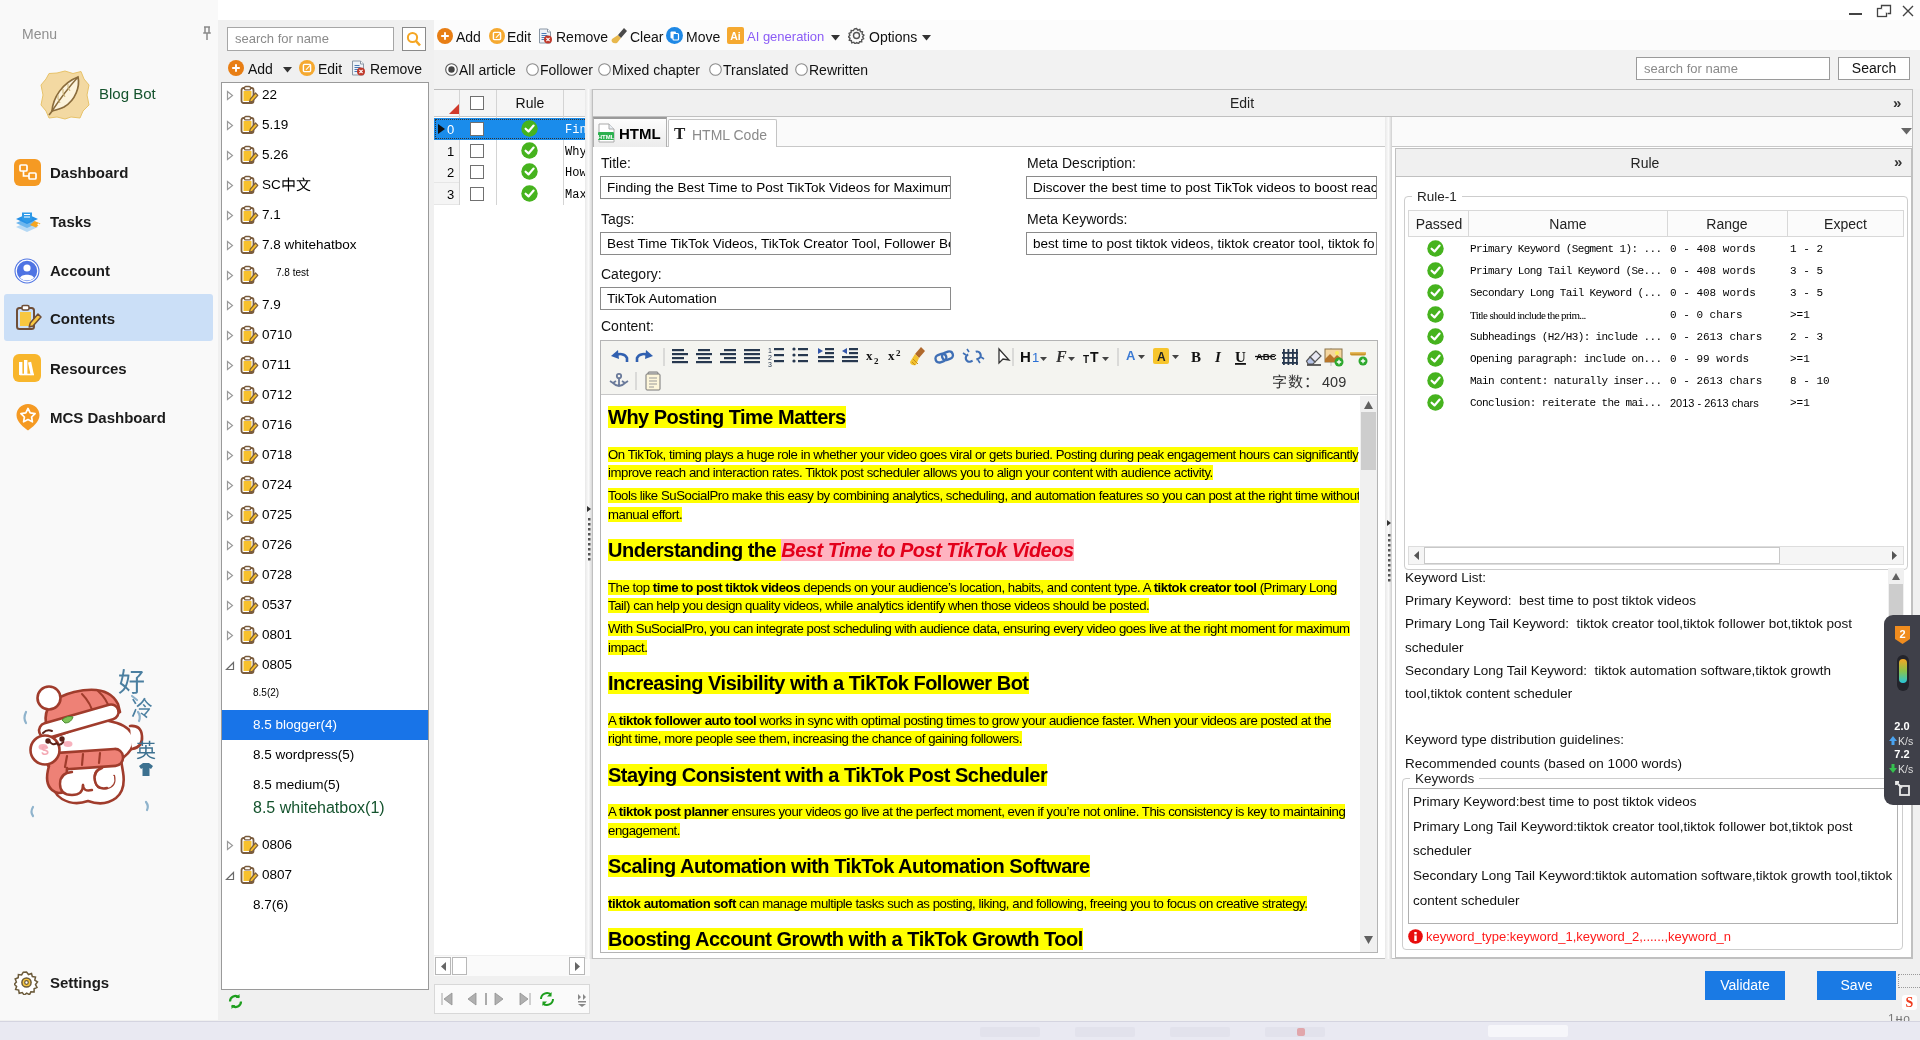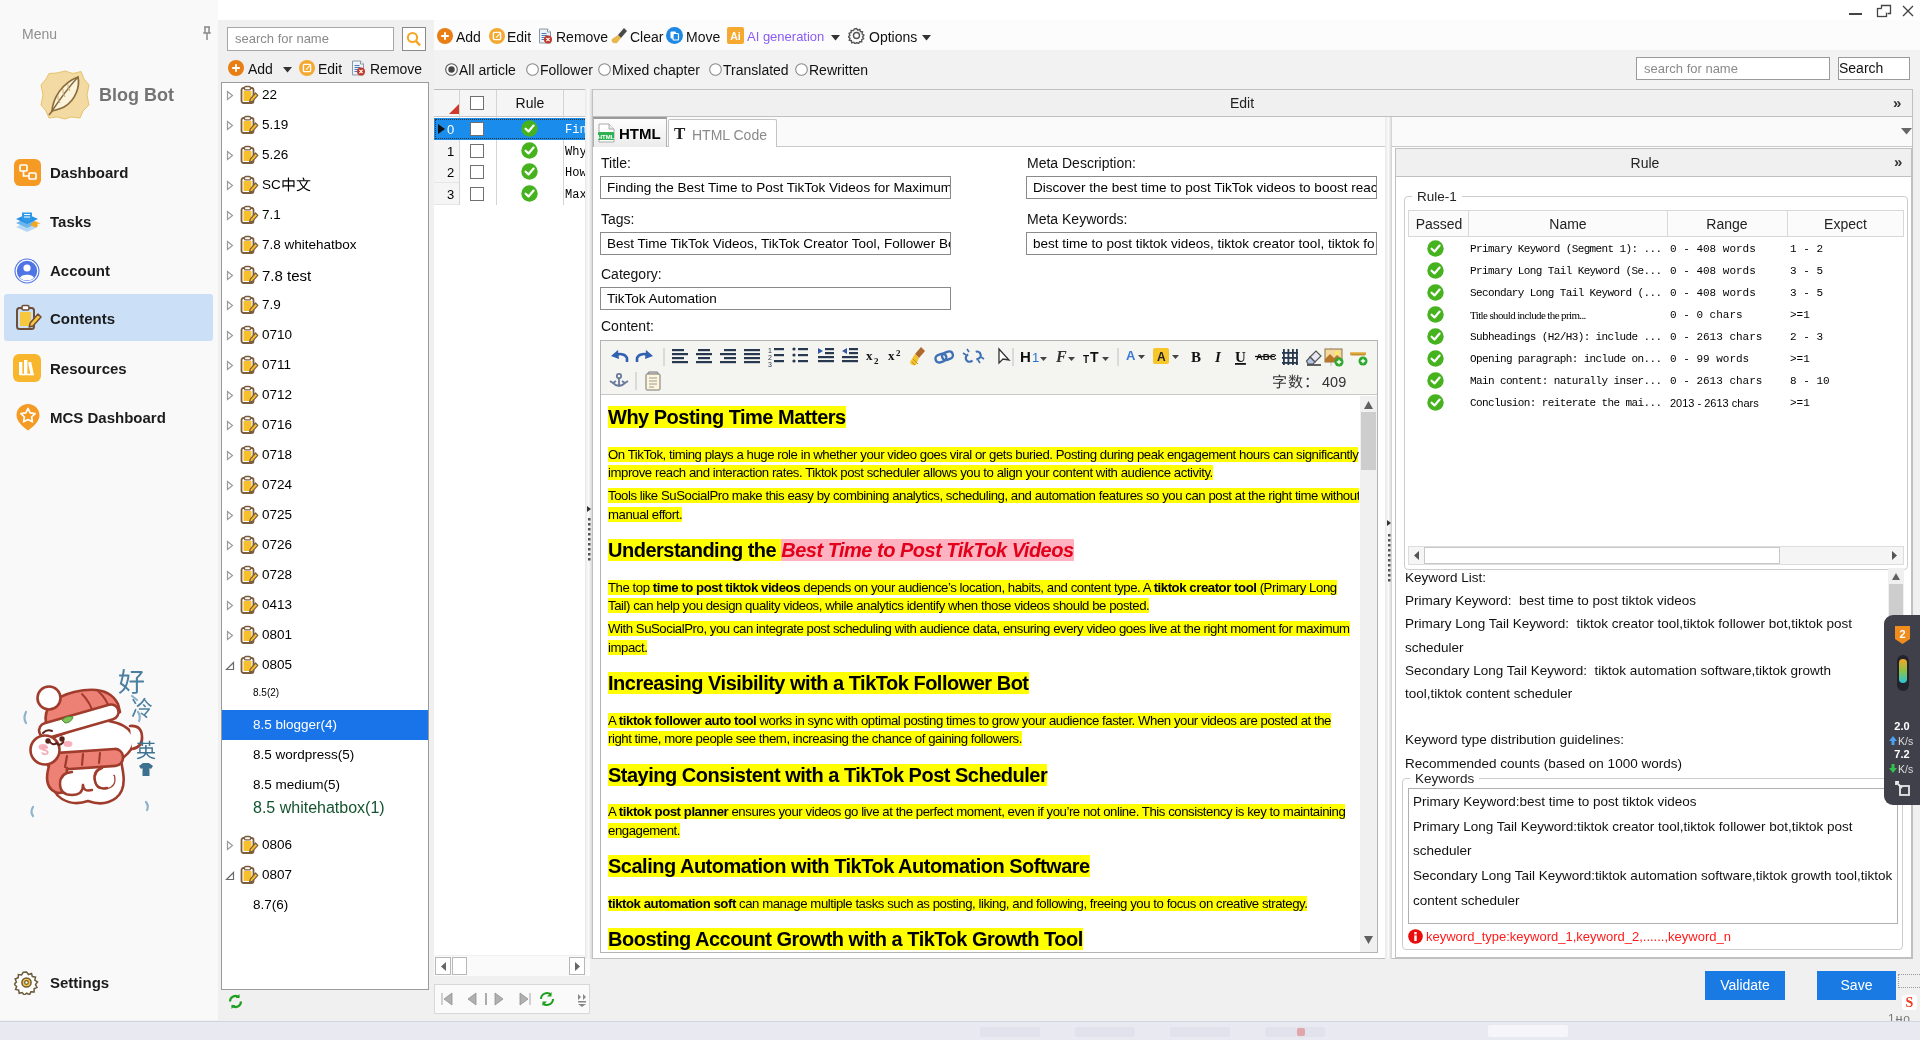--- a/index.html
+++ b/index.html
@@ -22,21 +22,21 @@
 <svg class="abs" style="left:200px;top:25px" width="14" height="18" viewBox="0 0 14 18">
 <path d="M4 2 h6 M5 2 v6 M9 2 v6 M3.2 8 h7.6 M7 8 v7" stroke="#8a8a8a" stroke-width="1.5" fill="none"></path>
 </svg>
 <svg class="abs" style="left:40px;top:70px" width="50" height="50" viewBox="0 0 50 50">
 <polygon points="25,1 33,3.5 41,1.5 44,9 49,15 47,25 49,35 43,41 40,48 31,47 25,49 17,47 9,48 6,41 1,35 3,25 1,15 6,9 9,3.5 17,3" fill="#f3d9a2" stroke="#e8c36a" stroke-width="1"></polygon>
 <path d="M12 41 C13 28 22 13 38 7 C40 16 36 30 24 37 C20 39 16 40 12 41 Z" fill="#fcf3dc" stroke="#8a6c3c" stroke-width="1.7"></path>
 <path d="M12 41 C18 32 28 18 38 7" fill="none" stroke="#8a6c3c" stroke-width="1.5"></path>
 <path d="M20 33 q-3-4-2-8 M25 27 q-3-4-2-8 M30 21 q-3-4-2-7" stroke="#c9b070" stroke-width="1" fill="none"></path>
 <path d="M9 45 l4-5" stroke="#8a6c3c" stroke-width="1.7" fill="none"></path>
 </svg>
-<div class="abs" style="left:99px;top:85px;font-size:18px;font-weight:bold;color:#737373">Blog Bot</div>
+<div class="abs" style="left:99px;top:85px;font-size:15px;font-weight:normal;color:#14532d">Blog Bot</div>
 <svg class="abs" style="left:14px;top:159px" width="27" height="27" viewBox="0 0 27 27">
 <rect x="0" y="0" width="27" height="27" rx="6" fill="#f59a23"></rect>
 <rect x="6" y="6" width="7" height="6" rx="1" fill="none" stroke="#fff" stroke-width="1.7"></rect>
 <rect x="15" y="14" width="7" height="6" rx="1" fill="none" stroke="#fff" stroke-width="1.7"></rect>
 <path d="M9.5 12 v5 h5.5" fill="none" stroke="#fff" stroke-width="1.7"></path>
 </svg>
 <div class="nav" style="top:164px">Dashboard</div>
 <svg class="abs" style="left:13px;top:208px" width="28" height="28" viewBox="0 0 28 28">
 <path d="M3 19 l11 5 l11-5 l-11-5 Z" fill="#b5d9f5"></path>
 <path d="M3 15 l11 5 l11-5 l-11-5 Z" fill="#6cb6ee"></path>
@@ -236,21 +236,21 @@
 <div class="abs" style="left:262px;top:237px;font-size:13.5px;color:#000">7.8 whitehatbox</div>
 <svg class="abs" style="left:226px;top:270px" width="8" height="11" viewBox="0 0 8 11">
     <path d="M1.5 1.5 L6.5 5.5 L1.5 9.5 Z" fill="none" stroke="#9a9a9a" stroke-width="1.2"></path>
   </svg>
 <svg class="abs" style="left:239px;top:265px" width="20" height="20" viewBox="0 0 20 20">
     <rect x="2.5" y="3" width="12" height="15" rx="2" fill="none" stroke="#7a5c3e" stroke-width="1.8"></rect>
     <rect x="5.5" y="1.5" width="6" height="3.4" rx="1.2" fill="#fff" stroke="#7a5c3e" stroke-width="1.3"></rect>
     <rect x="4.5" y="6" width="8" height="10" fill="#f8c12c"></rect>
     <path d="M16.5 8 l2.3 2.3 l-5.4 6 l-2.9 .8 l.8-3 Z" fill="#f8c12c" stroke="#7a5c3e" stroke-width="1.2" stroke-linejoin="round"></path>
   </svg>
-<div class="abs" style="left:262px;top:267px;font-size:15px;color:#000">7.8 test</div>
+<div class="abs" style="left:276px;top:267px;font-size:10px;color:#000">7.8 test</div>
 <svg class="abs" style="left:226px;top:300px" width="8" height="11" viewBox="0 0 8 11">
     <path d="M1.5 1.5 L6.5 5.5 L1.5 9.5 Z" fill="none" stroke="#9a9a9a" stroke-width="1.2"></path>
   </svg>
 <svg class="abs" style="left:239px;top:295px" width="20" height="20" viewBox="0 0 20 20">
     <rect x="2.5" y="3" width="12" height="15" rx="2" fill="none" stroke="#7a5c3e" stroke-width="1.8"></rect>
     <rect x="5.5" y="1.5" width="6" height="3.4" rx="1.2" fill="#fff" stroke="#7a5c3e" stroke-width="1.3"></rect>
     <rect x="4.5" y="6" width="8" height="10" fill="#f8c12c"></rect>
     <path d="M16.5 8 l2.3 2.3 l-5.4 6 l-2.9 .8 l.8-3 Z" fill="#f8c12c" stroke="#7a5c3e" stroke-width="1.2" stroke-linejoin="round"></path>
   </svg>
 <div class="abs" style="left:262px;top:297px;font-size:13.5px;color:#000">7.9</div>
@@ -346,21 +346,21 @@
 <div class="abs" style="left:262px;top:567px;font-size:13.5px;color:#000">0728</div>
 <svg class="abs" style="left:226px;top:600px" width="8" height="11" viewBox="0 0 8 11">
     <path d="M1.5 1.5 L6.5 5.5 L1.5 9.5 Z" fill="none" stroke="#9a9a9a" stroke-width="1.2"></path>
   </svg>
 <svg class="abs" style="left:239px;top:595px" width="20" height="20" viewBox="0 0 20 20">
     <rect x="2.5" y="3" width="12" height="15" rx="2" fill="none" stroke="#7a5c3e" stroke-width="1.8"></rect>
     <rect x="5.5" y="1.5" width="6" height="3.4" rx="1.2" fill="#fff" stroke="#7a5c3e" stroke-width="1.3"></rect>
     <rect x="4.5" y="6" width="8" height="10" fill="#f8c12c"></rect>
     <path d="M16.5 8 l2.3 2.3 l-5.4 6 l-2.9 .8 l.8-3 Z" fill="#f8c12c" stroke="#7a5c3e" stroke-width="1.2" stroke-linejoin="round"></path>
   </svg>
-<div class="abs" style="left:262px;top:597px;font-size:13.5px;color:#000">0413</div>
+<div class="abs" style="left:262px;top:597px;font-size:13.5px;color:#000">0537</div>
 <svg class="abs" style="left:226px;top:630px" width="8" height="11" viewBox="0 0 8 11">
     <path d="M1.5 1.5 L6.5 5.5 L1.5 9.5 Z" fill="none" stroke="#9a9a9a" stroke-width="1.2"></path>
   </svg>
 <svg class="abs" style="left:239px;top:625px" width="20" height="20" viewBox="0 0 20 20">
     <rect x="2.5" y="3" width="12" height="15" rx="2" fill="none" stroke="#7a5c3e" stroke-width="1.8"></rect>
     <rect x="5.5" y="1.5" width="6" height="3.4" rx="1.2" fill="#fff" stroke="#7a5c3e" stroke-width="1.3"></rect>
     <rect x="4.5" y="6" width="8" height="10" fill="#f8c12c"></rect>
     <path d="M16.5 8 l2.3 2.3 l-5.4 6 l-2.9 .8 l.8-3 Z" fill="#f8c12c" stroke="#7a5c3e" stroke-width="1.2" stroke-linejoin="round"></path>
   </svg>
 <div class="abs" style="left:262px;top:627px;font-size:13.5px;color:#000">0801</div>
@@ -469,21 +469,21 @@
 <div class="abs" style="left:612px;top:62px;font-size:14px;color:#111">Mixed chapter</div>
 <svg class="abs" style="left:709px;top:63px" width="13" height="13" viewBox="0 0 13 13">
     <circle cx="6.5" cy="6.5" r="5.8" fill="#fff" stroke="#8a8a8a" stroke-width="1.1"></circle>
   </svg>
 <div class="abs" style="left:723px;top:62px;font-size:14px;color:#111">Translated</div>
 <svg class="abs" style="left:795px;top:63px" width="13" height="13" viewBox="0 0 13 13">
     <circle cx="6.5" cy="6.5" r="5.8" fill="#fff" stroke="#8a8a8a" stroke-width="1.1"></circle>
   </svg>
 <div class="abs" style="left:809px;top:62px;font-size:14px;color:#111">Rewritten</div>
 <div class="abs" style="left:1636px;top:57px;width:194px;height:23px;background:#fff;border:1px solid #9a9a9a;font-size:13px;color:#8a8a8a;line-height:21px;padding-left:7px">search for name</div>
-<div class="abs" style="left:1838px;top:57px;width:72px;height:23px;background:#fff;border:1px solid #9a9a9a;font-size:14px;color:#111;text-align:left;line-height:21px">Search</div>
+<div class="abs" style="left:1838px;top:57px;width:72px;height:23px;background:#fff;border:1px solid #9a9a9a;font-size:14px;color:#111;text-align:center;line-height:21px">Search</div>
 <div class="abs" style="left:434px;top:89px;width:156px;height:866px;background:#fff;border-top:1px solid #bbb"></div>
 <div class="abs" style="left:434px;top:90px;width:156px;height:27px;background:#f5f5f5;border-bottom:1px solid #c8c8c8"></div>
 <svg class="abs" style="left:448px;top:103px" width="12" height="12" viewBox="0 0 12 12">
     <path d="M11 1 V11 H1 Z" fill="#d03a2b"></path>
   </svg>
 <div class="abs" style="left:470px;top:96px;width:14px;height:14px;background:#fff;border:1px solid #707070"></div>
 <div class="abs" style="left:497px;top:95px;width:66px;height:18px;font-size:14px;color:#111;text-align:center">Rule</div>
 <div class="abs" style="left:459px;top:90px;width:1px;height:115px;background:#d4d4d4"></div>
 <div class="abs" style="left:496px;top:90px;width:1px;height:115px;background:#d4d4d4"></div>
 <div class="abs" style="left:563px;top:90px;width:1px;height:115px;background:#d4d4d4"></div>

